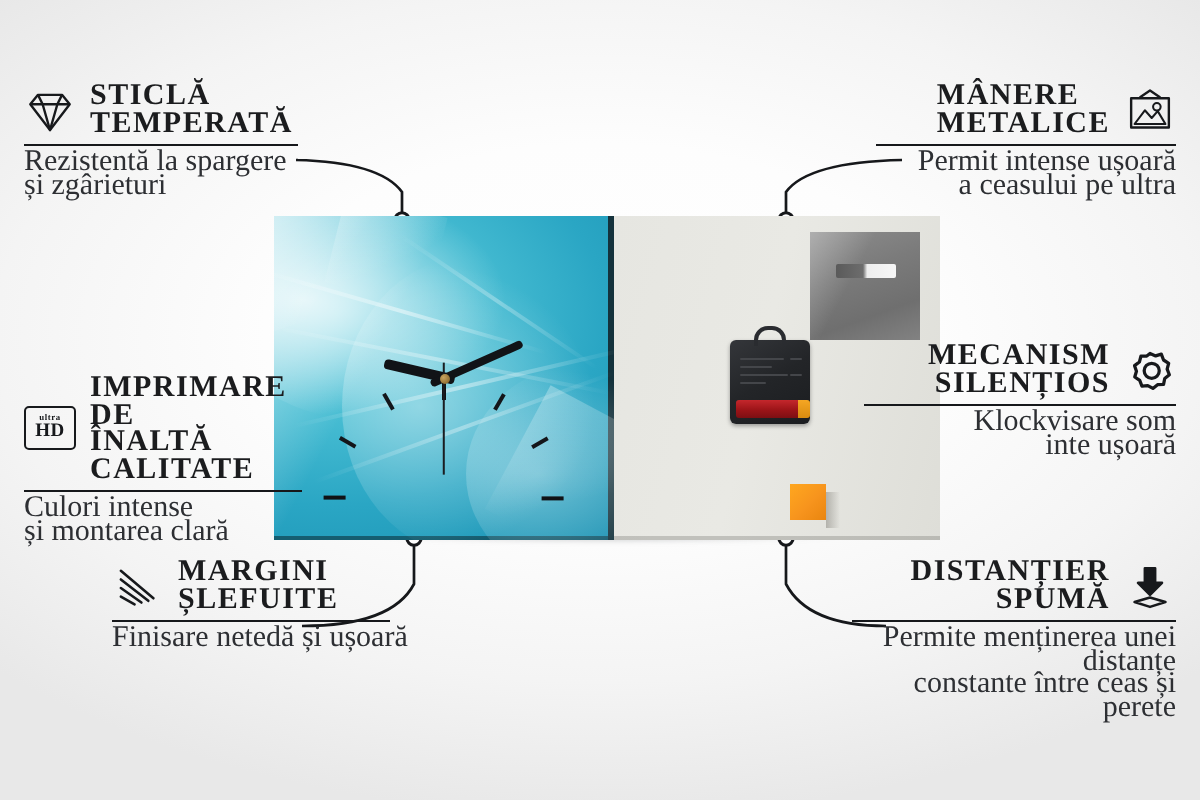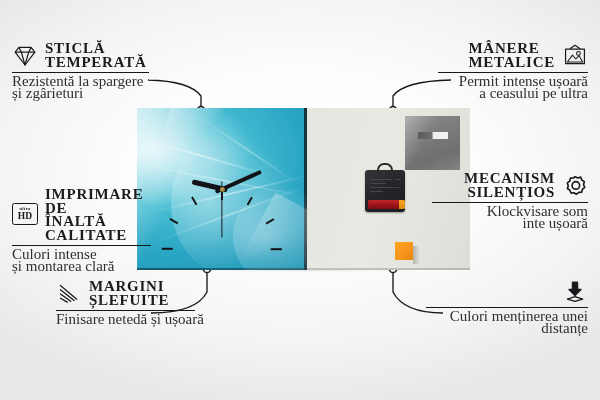--- a/index.html
+++ b/index.html
@@ -347,28 +347,33 @@
     </div>
     <div class="f-rule" style="width:156px;"></div>
     <div class="f-sub right">
       <div>Klockvisare som</div>
       <div>inte ușoară</div>
     </div>
   </div>
 
   <div class="feature" id="f-distant">
     <div class="f-head right">
+      <span style="text-align:right">
+        <span class="f-title" style="display:block">DISTANȚIER</span>
+        <span class="f-title" style="display:block">SPUMĂ</span>
+      </span>
       <span class="ico">
         <svg viewBox="0 0 30 28">
           <g fill="none" stroke="#17191c" stroke-width="1.5" stroke-linejoin="round">
             <path d="M12,2.5 L18,2.5 L18,11 L22,11 L15,18 L8,11 L12,11 Z" fill="#17191c"></path>
             <path d="M15,19.5 L24,22.2 L15,25 L6,22.2 Z"></path>
           </g>
         </svg>
       </span>
     </div>
     <div class="f-rule" style="width:162px;"></div>
     <div class="f-sub right">
-      <div>Culori menținerea unei distanțe</div>
+      <div>Permite menținerea unei distanțe</div>
+      <div>constante între ceas și perete</div>
     </div>
   </div>
 
 </div>
 
 </body></html>

